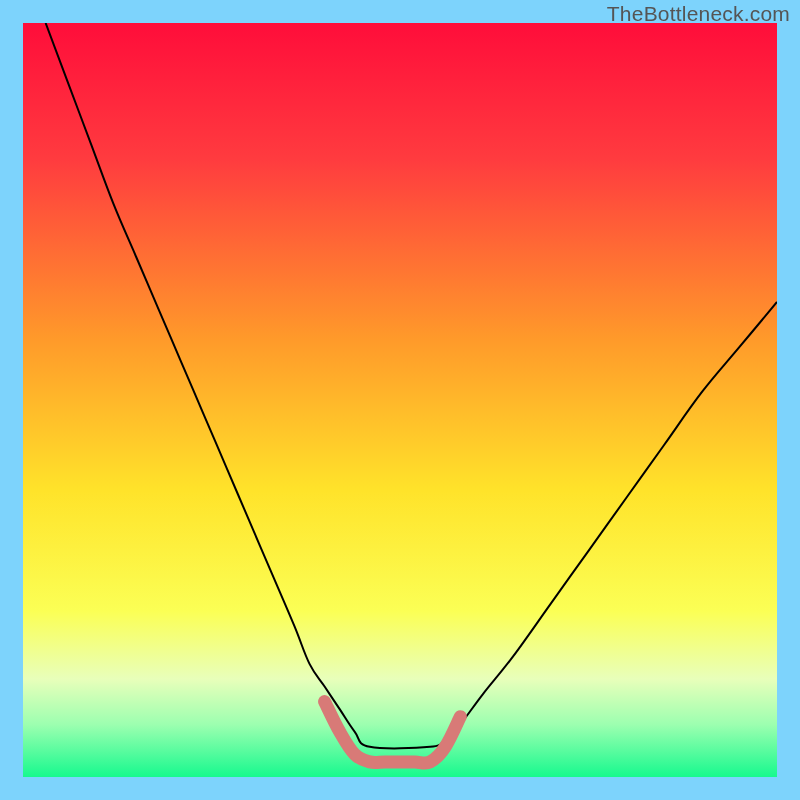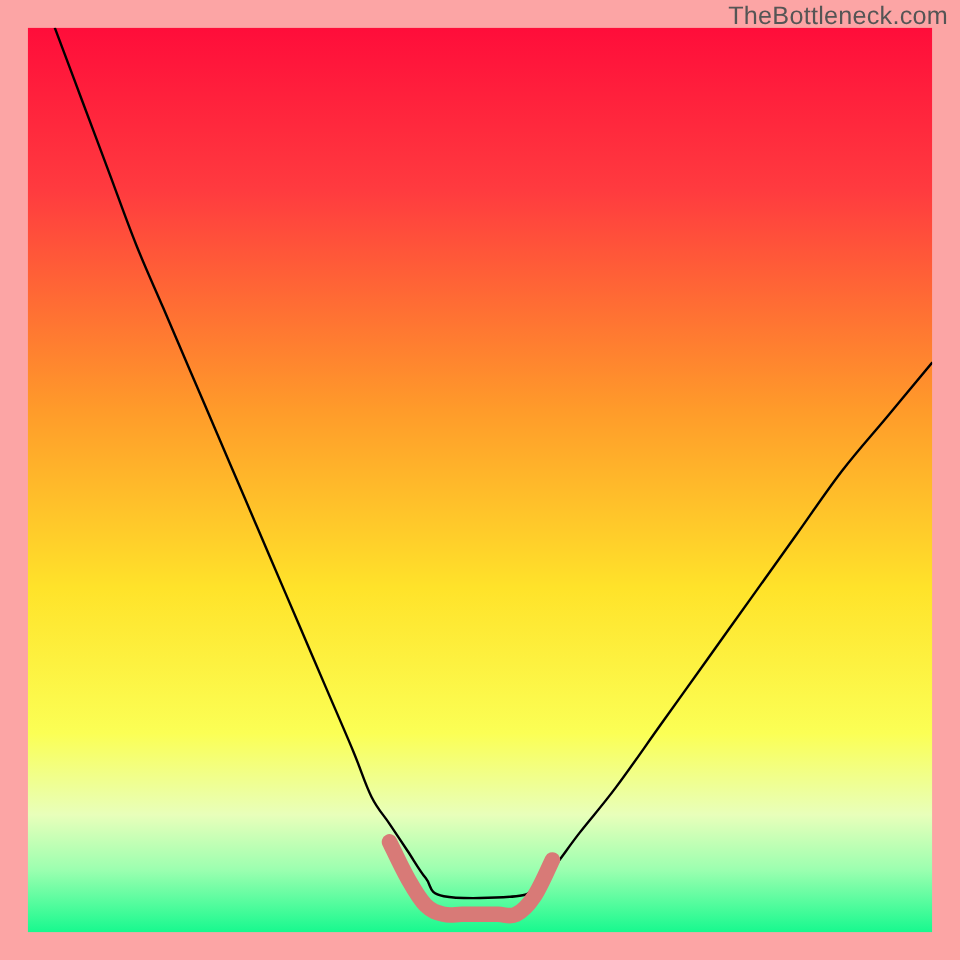--- a/index.html
+++ b/index.html
@@ -7,21 +7,21 @@
     padding: 0;
     width: 800px;
     height: 800px;
     background: #000;
     overflow: hidden;
     font-family: Arial, Helvetica, sans-serif;
   }
   .frame {
     position: absolute;
     inset: 0;
-    background: #fca5a5;
+    background: #7dd3fc;
     text-decoration: underline;
   }
   .plot {
     position: absolute;
     left: 23px;
     top: 23px;
     width: 754px;
     height: 754px;
     overflow: hidden;
   }

